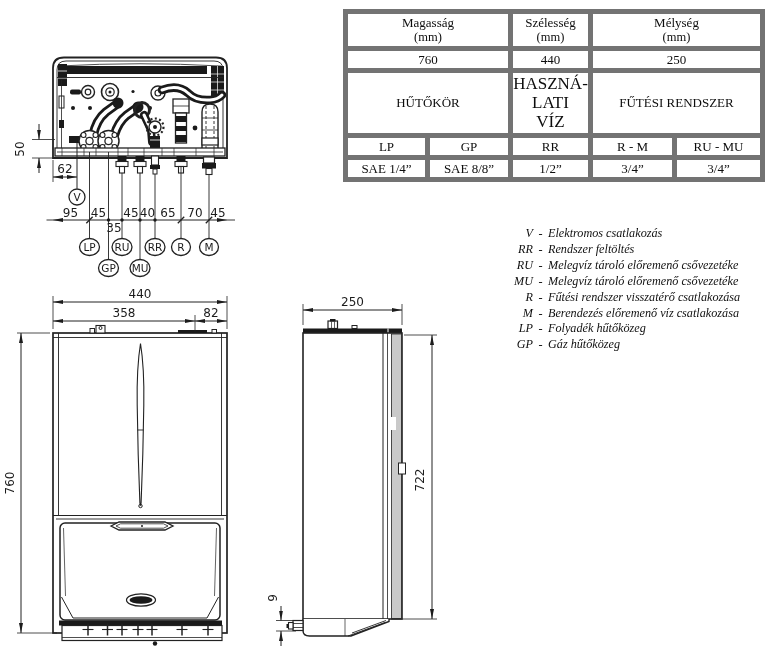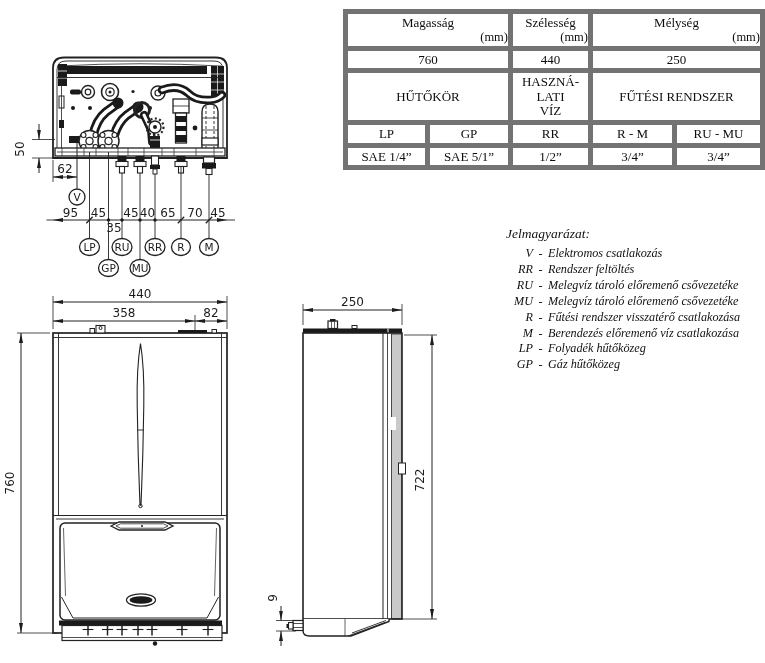--- a/index.html
+++ b/index.html
@@ -15,22 +15,22 @@
                table-layout:fixed; font-family:"Liberation Serif",serif; color:#0d0d0d;
                border:1px solid #141414; }
   .spec td { border:5px solid #737373; text-align:center; vertical-align:middle;
              font-size:13px; line-height:1.18; padding:1px 0; }
   .spec tr.r1 td { height:34px; }
   .spec tr.r2 td { height:20px; }
   .spec tr.r3 td { height:16px; font-size:12.5px; }
   .spec tr.r4 td { height:52px; }
   .spec tr.r5 td { height:19px; }
   .spec tr.r6 td { height:21px; }
-  .spec .unit-line { font-size:12.5px;text-align:right; }
-  .spec .dhw div { font-size:13px; line-height:1.12; }
+  .spec .unit-line { font-size:12.5px; }
+  .spec .dhw div { font-size:17px; line-height:1.12; }
 
   .legend { position:absolute; left:506px; top:226px; width:256px;
             font-family:"Liberation Serif",serif; font-style:italic; color:#101010; }
   .legend-title { font-size:13.5px; margin-bottom:4px; }
   .legend-row { display:flex; font-size:12.2px; line-height:15.9px; white-space:nowrap; }
   .leg-code { width:27px; text-align:right; flex:none; }
   .leg-dash { width:15px; text-align:center; flex:none; }
   .leg-desc { flex:none; }
 </style>
 </head>
@@ -378,30 +378,29 @@
     </tr>
     <tr class="r5">
       <td>LP</td>
       <td>GP</td>
       <td>RR</td>
       <td>R - M</td>
       <td>RU - MU</td>
     </tr>
     <tr class="r6">
       <td>SAE 1/4”</td>
-      <td>SAE 5/1”</td>
+      <td>SAE 8/8”</td>
       <td>1/2”</td>
       <td>3/4”</td>
       <td>3/4”</td>
     </tr>
   </tbody>
     </table>
 
   <div class="legend">
-    <div class="legend-title">Jelmagyarázat:</div>
     <div class="legend-row">
       <span class="leg-code">V</span>
         <span class="leg-dash">-</span>
         <span class="leg-desc">Elektromos csatlakozás</span>
     </div>
     <div class="legend-row">
       <span class="leg-code">RR</span>
         <span class="leg-dash">-</span>
         <span class="leg-desc">Rendszer feltöltés</span>
     </div>

